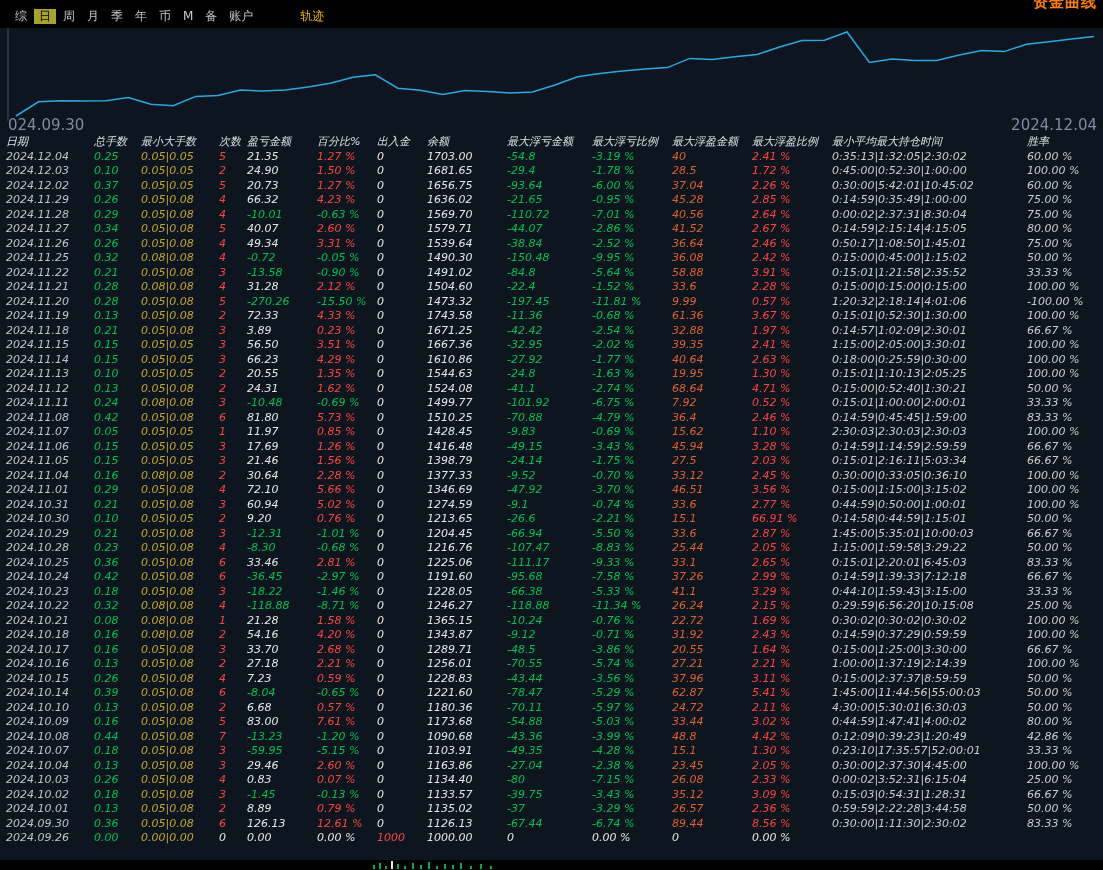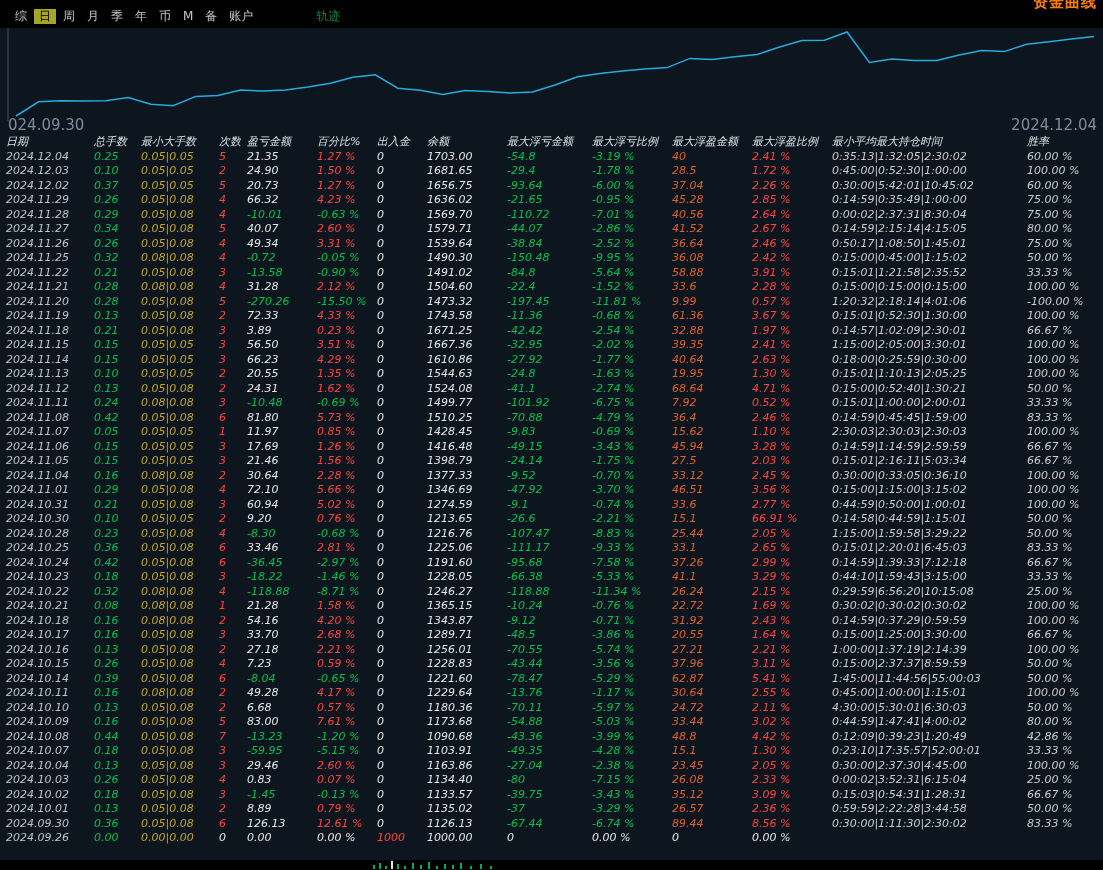--- a/index.html
+++ b/index.html
@@ -5,21 +5,21 @@
   *{margin:0;padding:0;box-sizing:border-box;}
   html,body{width:1103px;height:870px;overflow:hidden;}
   body{background:#0d151e;font-family:"DejaVu Sans","Liberation Sans",sans-serif;}
   .app{width:1103px;height:870px;display:flex;flex-direction:column;background:#0d151e;}
 
   
   .topbar{height:28px;background:#000;position:relative;display:flex;align-items:flex-end;padding:0 0 4px 10px;overflow:hidden;flex:0 0 auto;}
   .menu{display:flex;align-items:flex-end;}
   .menu-item{color:#c8c8c8;font-size:12px;line-height:15px;padding:0 5px;margin-right:2px;cursor:default;}
   .menu-item.active{background:#a8a426;color:#000;}
-  .menu-extra{color:#15803d;font-size:12px;margin-left:56px;line-height:15px;}
+  .menu-extra{color:#eab308;font-size:12px;margin-left:40px;line-height:15px;}
   .topbar-right{position:absolute;right:6px;top:-7px;color:#ff7e00;font-size:15px;font-weight:bold;letter-spacing:1px;}
 
   
   .chart-area{position:relative;height:107px;flex:0 0 auto;}
   .chart-area svg{display:block;}
   .chart-label{position:absolute;bottom:1px;font-size:15px;color:#7e8ea0;}
   .chart-label.left{left:8px;}
   .chart-label.right{right:6px;}
 
   
@@ -519,20 +519,36 @@
             <td class="c-plain">0</td>
             <td class="c-plain">1213.65</td>
             <td class="c-green">-26.6</td>
             <td class="c-green">-2.21 %</td>
             <td class="c-orange">15.1</td>
             <td class="c-red">66.91 %</td>
             <td class="c-time">0:14:58|0:44:59|1:15:01</td>
             <td class="c-time">50.00 %</td>
           </tr>
           <tr>
+            <td class="c-date">2024.10.29</td>
+            <td class="c-green">0.21</td>
+            <td class="c-gold">0.05|0.08</td>
+            <td class="c-red">3</td>
+            <td class="c-green">-12.31</td>
+            <td class="c-green">-1.01 %</td>
+            <td class="c-plain">0</td>
+            <td class="c-plain">1204.45</td>
+            <td class="c-green">-66.94</td>
+            <td class="c-green">-5.50 %</td>
+            <td class="c-orange">33.6</td>
+            <td class="c-red">2.87 %</td>
+            <td class="c-time">1:45:00|5:35:01|10:00:03</td>
+            <td class="c-time">66.67 %</td>
+          </tr>
+          <tr>
             <td class="c-date">2024.10.28</td>
             <td class="c-green">0.23</td>
             <td class="c-gold">0.05|0.08</td>
             <td class="c-red">4</td>
             <td class="c-green">-8.30</td>
             <td class="c-green">-0.68 %</td>
             <td class="c-plain">0</td>
             <td class="c-plain">1216.76</td>
             <td class="c-green">-107.47</td>
             <td class="c-green">-8.83 %</td>
@@ -693,36 +709,20 @@
             <td class="c-green">-8.04</td>
             <td class="c-green">-0.65 %</td>
             <td class="c-plain">0</td>
             <td class="c-plain">1221.60</td>
             <td class="c-green">-78.47</td>
             <td class="c-green">-5.29 %</td>
             <td class="c-orange">62.87</td>
             <td class="c-red">5.41 %</td>
             <td class="c-time">1:45:00|11:44:56|55:00:03</td>
             <td class="c-time">50.00 %</td>
-          </tr>
-          <tr>
-            <td class="c-date">2024.10.11</td>
-            <td class="c-green">0.16</td>
-            <td class="c-gold">0.08|0.08</td>
-            <td class="c-red">2</td>
-            <td class="c-plain">49.28</td>
-            <td class="c-red">4.17 %</td>
-            <td class="c-plain">0</td>
-            <td class="c-plain">1229.64</td>
-            <td class="c-green">-13.76</td>
-            <td class="c-green">-1.17 %</td>
-            <td class="c-orange">30.64</td>
-            <td class="c-red">2.55 %</td>
-            <td class="c-time">0:45:00|1:00:00|1:15:01</td>
-            <td class="c-time">100.00 %</td>
           </tr>
           <tr>
             <td class="c-date">2024.10.10</td>
             <td class="c-green">0.13</td>
             <td class="c-gold">0.05|0.08</td>
             <td class="c-red">2</td>
             <td class="c-plain">6.68</td>
             <td class="c-red">0.57 %</td>
             <td class="c-plain">0</td>
             <td class="c-plain">1180.36</td>

